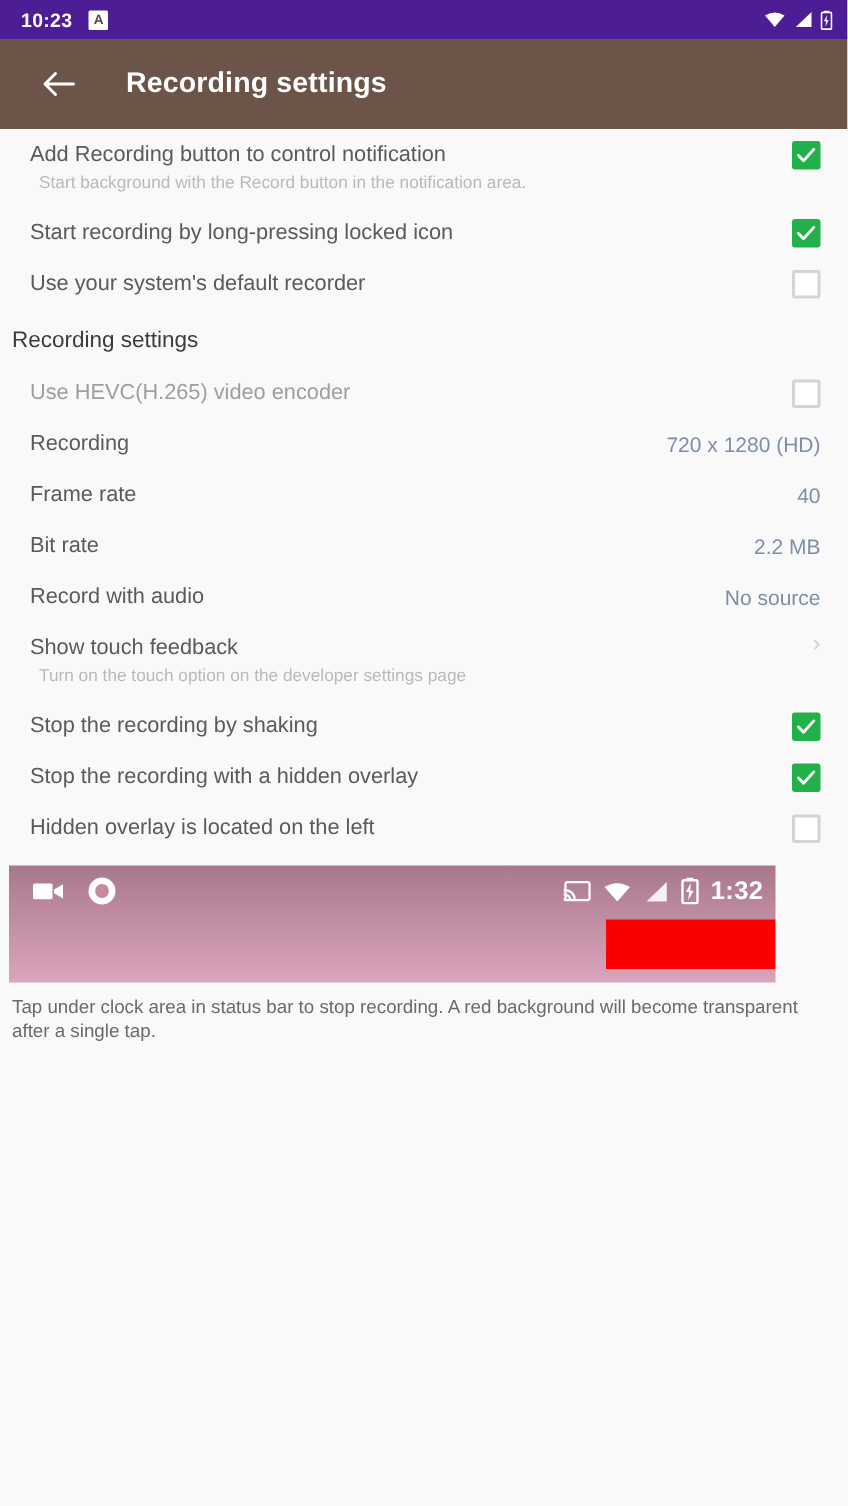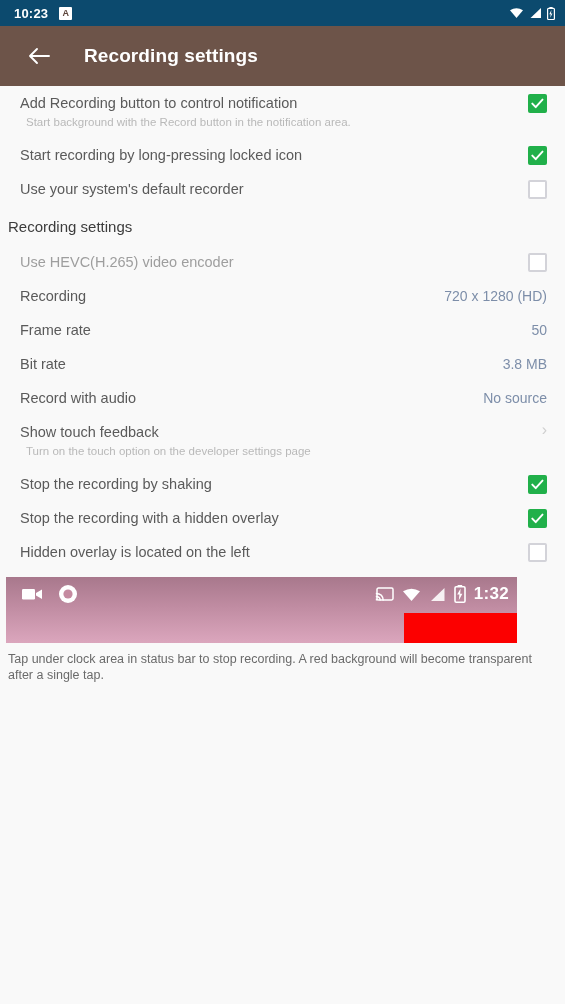--- a/index.html
+++ b/index.html
@@ -6,21 +6,21 @@
   html, body {
     width: 565px; height: 1004px;
     background: #f9f9f9;
     font-family: "Liberation Sans", sans-serif;
     overflow: hidden;
   }
 
   
   .statusbar {
     height: 26px;
-    background: #0c4a6e;
+    background: #4c1d95;
     display: flex;
     align-items: center;
     padding: 0 10px 0 14px;
     color: #ffffff;
   }
   .sb-time { font-size: 13px; font-weight: bold; letter-spacing: .2px; }
   .sb-badge {
     width: 13px; height: 13px;
     background: #ffffff; color: #5c443a;
     font-size: 9px; font-weight: bold;
@@ -93,21 +93,21 @@
   .chev {
     width: 20px; flex: 0 0 20px; margin-top: 6px;
     display: flex; justify-content: flex-end;
     color: #d0d0d0; font-size: 16px; cursor: pointer;
   }
 
   
   .preview-wrap { padding: 8px 0 0 6px; }
   .preview {
     position: relative;
-    width: 511px; height: 66px;
+    width: 511px; height: 78px;
     background: linear-gradient(to bottom, #a8788c 0%, #c08ca2 45%, #dba6bd 100%);
     overflow: hidden;
     text-decoration: underline;
   }
   .pv-bar {
     position: absolute; top: 0; left: 0; right: 0;
     height: 34px;
     display: flex; align-items: center;
     padding: 0 8px 0 16px;
     color: #ffffff;
@@ -211,28 +211,28 @@
       <div class="row-main">
         <div class="row-title">Recording</div>
       </div>
       <div class="row-value">720 x 1280 (HD)</div>
     </div>
 
     <div class="row">
       <div class="row-main">
         <div class="row-title">Frame rate</div>
       </div>
-      <div class="row-value">50</div>
+      <div class="row-value">40</div>
     </div>
 
     <div class="row">
       <div class="row-main">
         <div class="row-title">Bit rate</div>
       </div>
-      <div class="row-value">3.8 MB</div>
+      <div class="row-value">2.2 MB</div>
     </div>
 
     <div class="row">
       <div class="row-main">
         <div class="row-title">Record with audio</div>
       </div>
       <div class="row-value">No source</div>
     </div>
 
     <div class="row">

